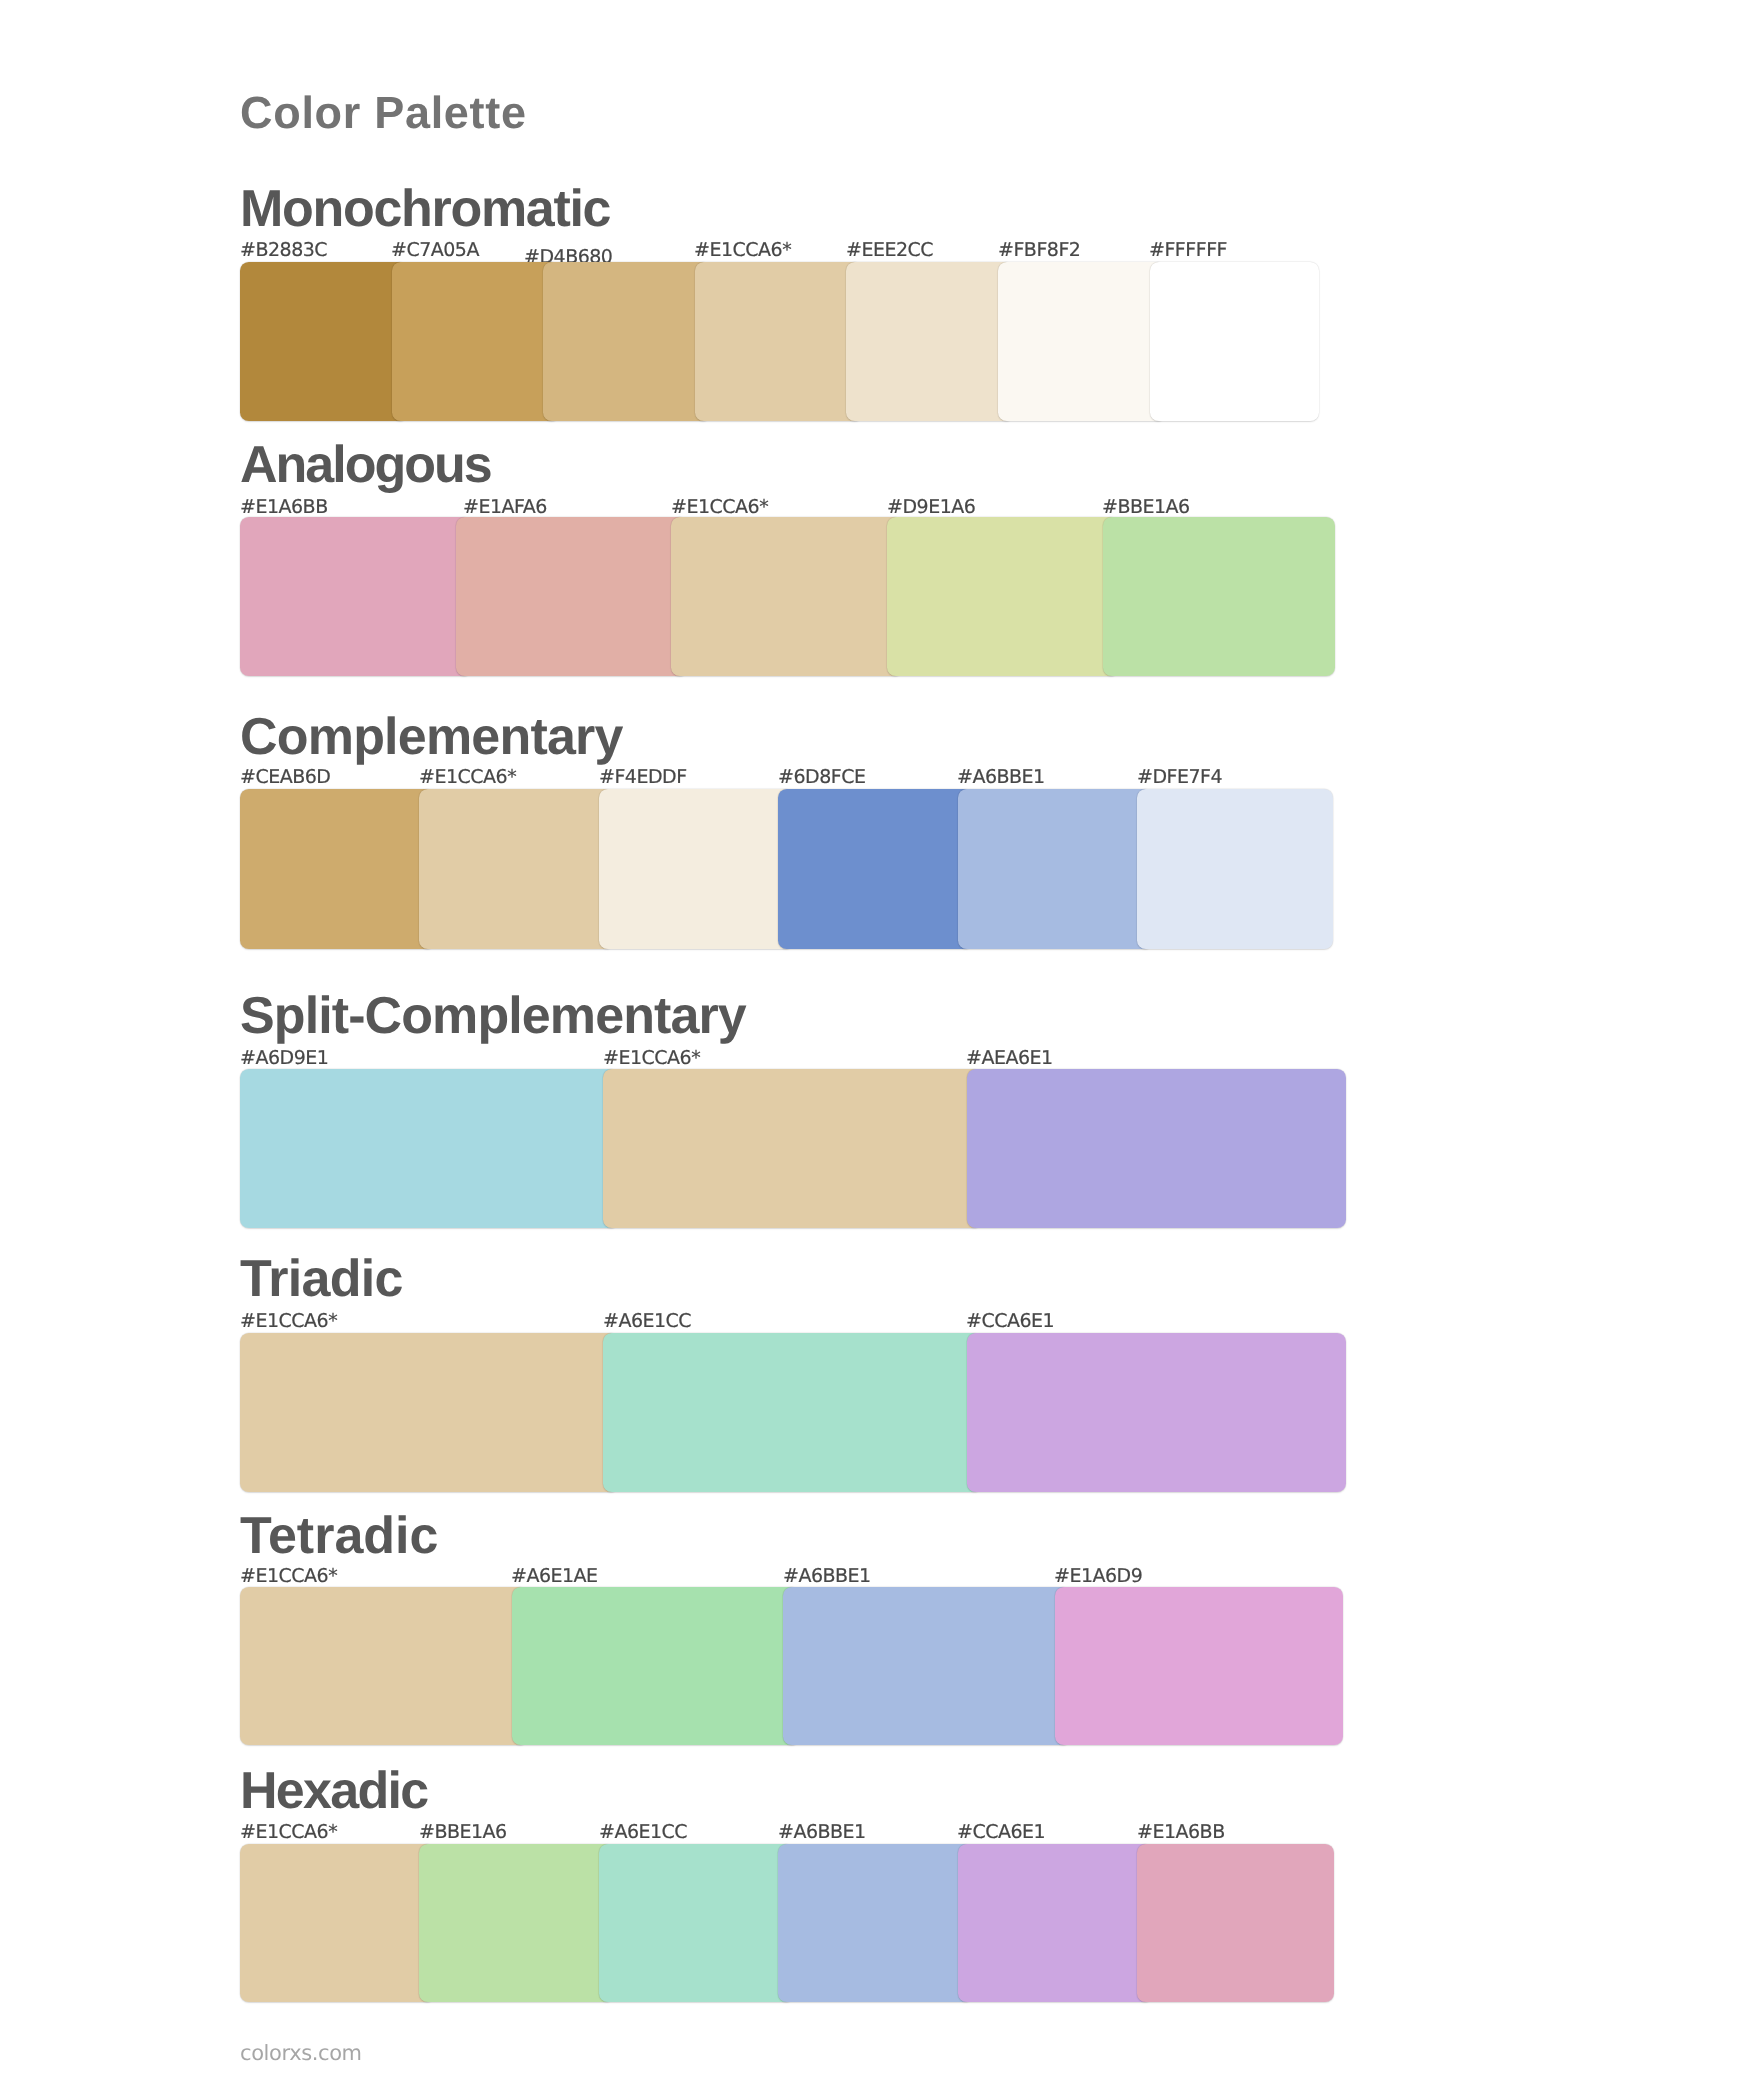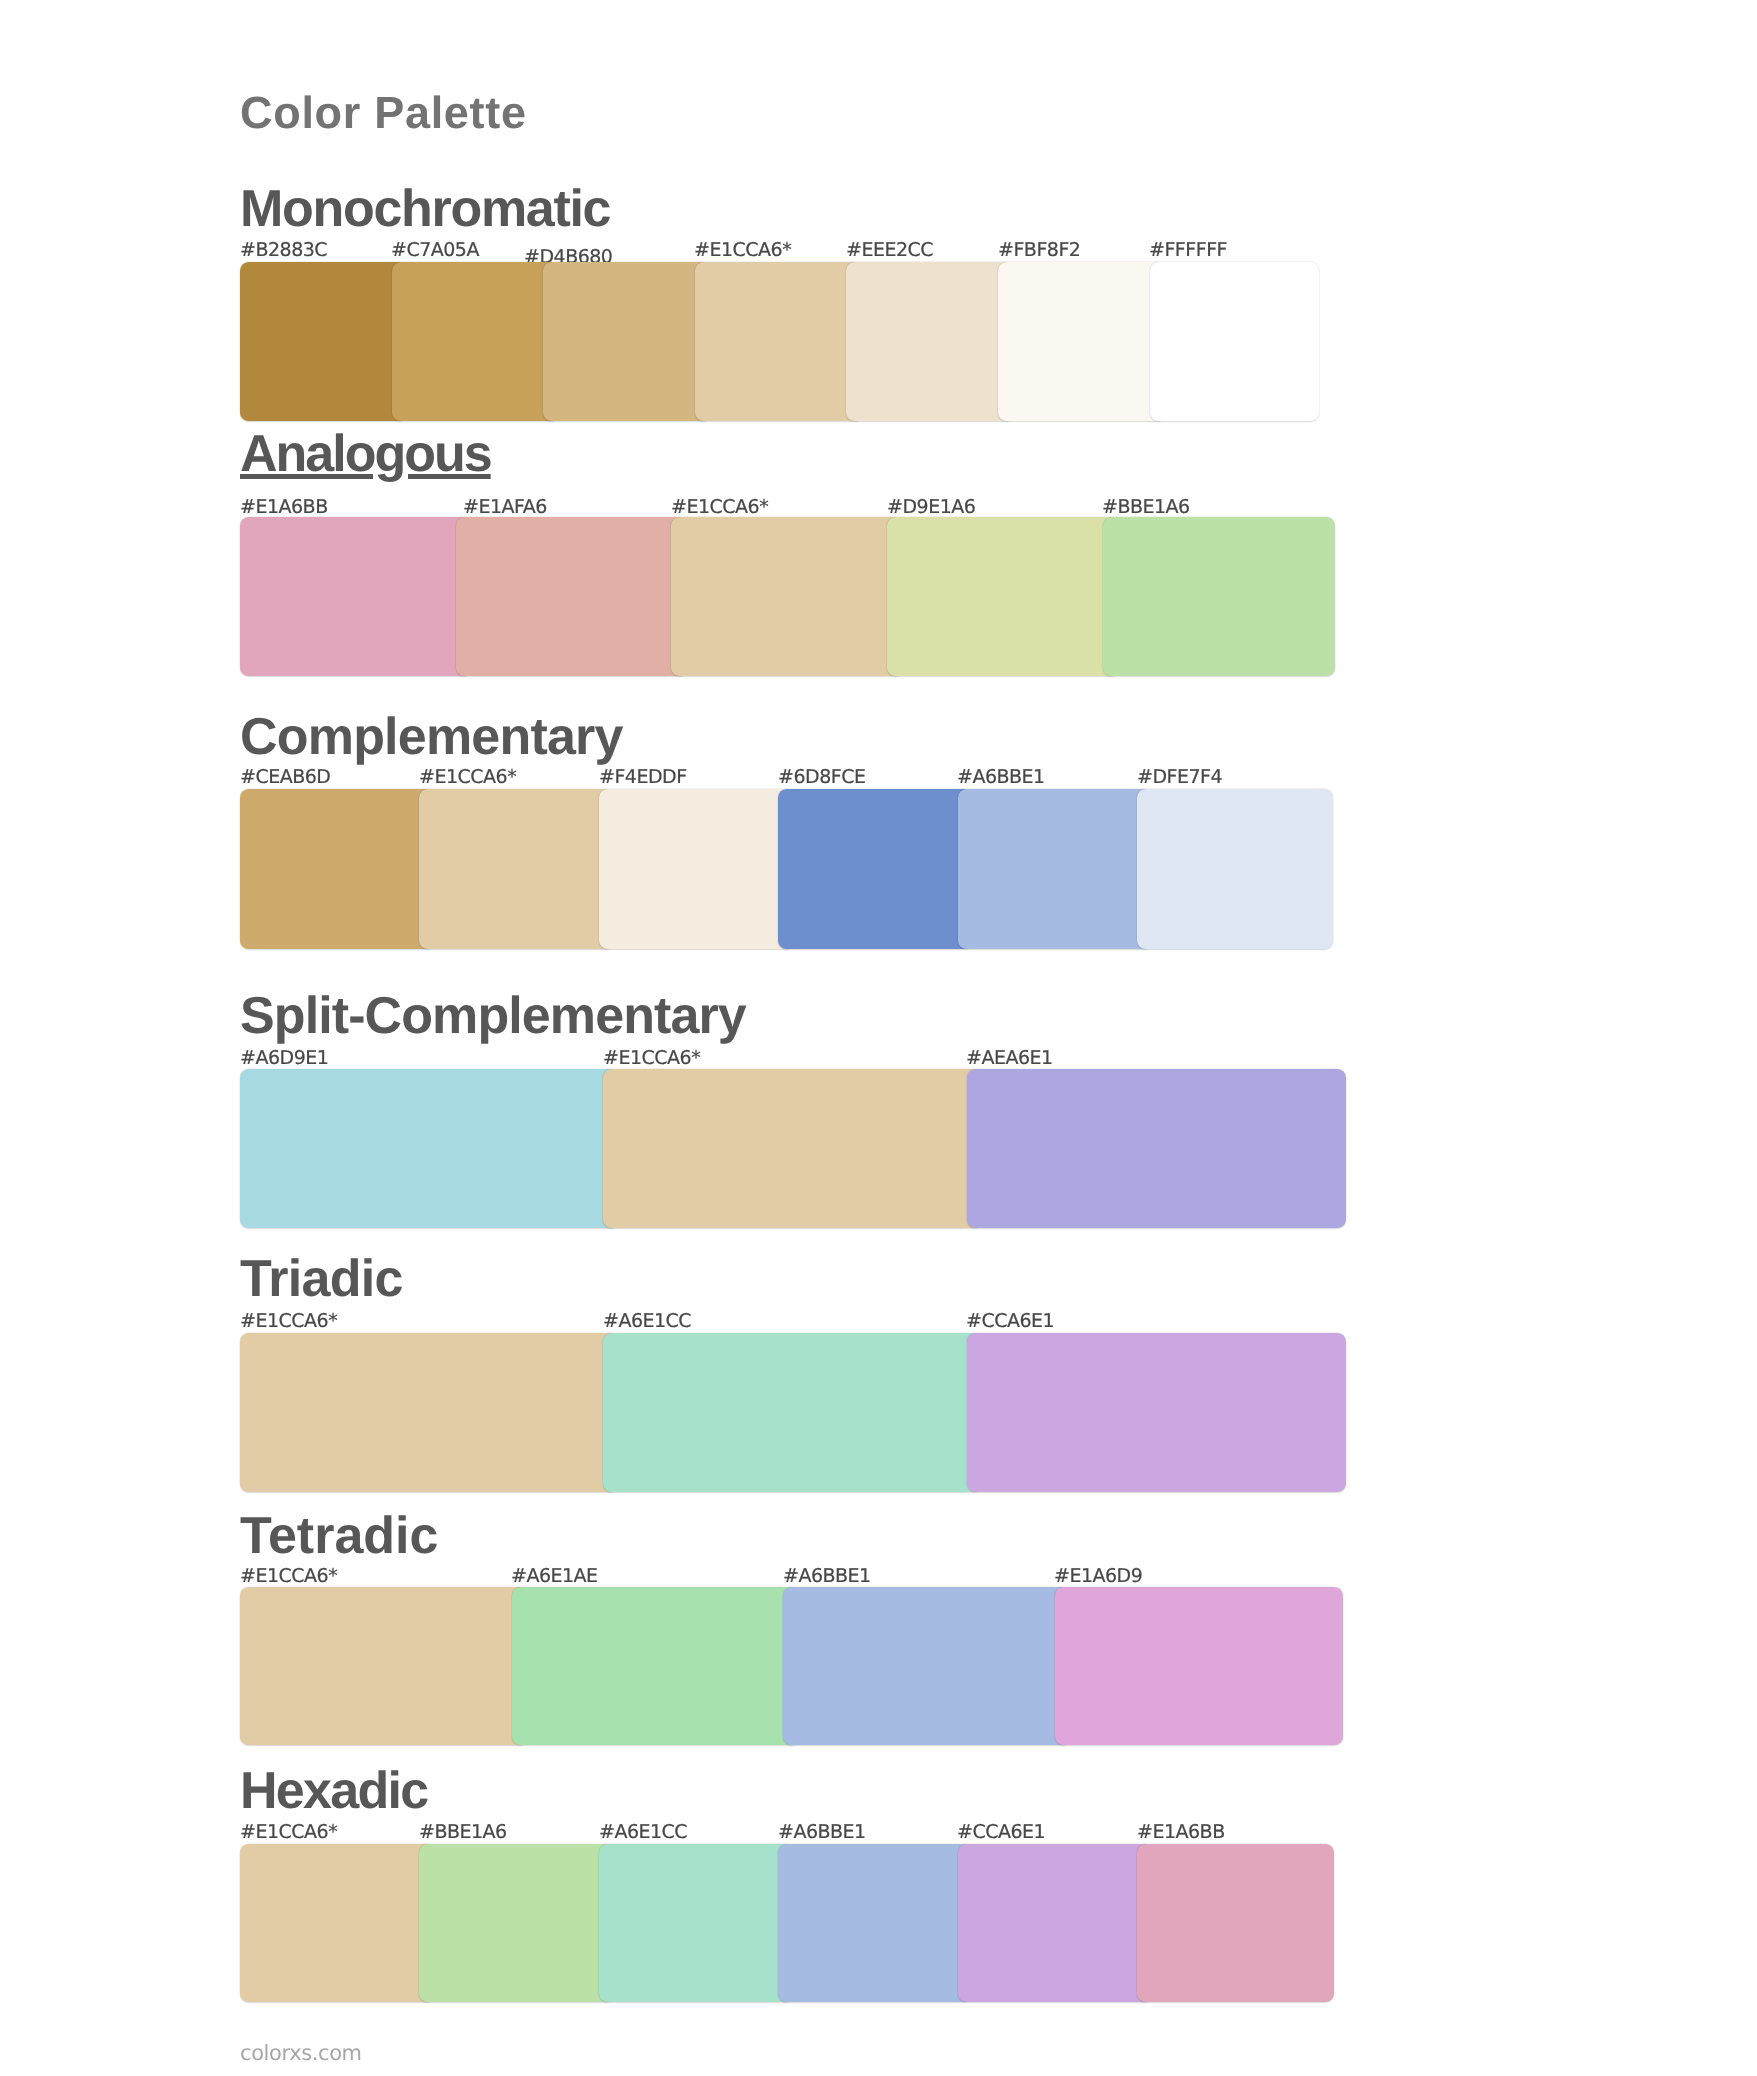--- a/index.html
+++ b/index.html
@@ -41,21 +41,21 @@
         <div class="sw" style="left: 758px; width: 168px; height: 159px; background: rgb(251, 248, 242); z-index: 15;"></div>
         <div class="sw" style="left: 910px; width: 169px; height: 159px; background: rgb(255, 255, 255); z-index: 16;"></div>
       </div>
       <div class="swatch-label" style="left: 240px; top: 241px;">#B2883C</div>
       <div class="swatch-label" style="left: 391px; top: 241px;">#C7A05A</div>
       <div class="swatch-label" style="left: 524px; top: 241px; margin-top: 7px;">#D4B680</div>
       <div class="swatch-label" style="left: 694px; top: 241px;">#E1CCA6*</div>
       <div class="swatch-label" style="left: 846px; top: 241px;">#EEE2CC</div>
       <div class="swatch-label" style="left: 998px; top: 241px;">#FBF8F2</div>
       <div class="swatch-label" style="left: 1149px; top: 241px;">#FFFFFF</div>
-      <div class="sec-title" style="left: 240px; top: 434px; letter-spacing: -2px; text-decoration: underline;">Analogous</div>
+      <div class="sec-title" style="left: 240px; top: 445px; letter-spacing: -2px;">Analogous</div>
       <div class="row" style="left: 240px; top: 517px; height: 159px; width: 1094px;">
         <div class="sw" style="left: 0px; width: 232px; height: 159px; background: rgb(225, 166, 187); z-index: 10;"></div>
         <div class="sw" style="left: 216px; width: 232px; height: 159px; background: rgb(225, 175, 166); z-index: 11;"></div>
         <div class="sw" style="left: 431px; width: 232px; height: 159px; background: rgb(225, 204, 166); z-index: 12;"></div>
         <div class="sw" style="left: 647px; width: 232px; height: 159px; background: rgb(217, 225, 166); z-index: 13;"></div>
         <div class="sw" style="left: 863px; width: 232px; height: 159px; background: rgb(187, 225, 166); z-index: 14;"></div>
       </div>
       <div class="swatch-label" style="left: 240px; top: 498px;">#E1A6BB</div>
       <div class="swatch-label" style="left: 455px; top: 498px; margin-left: 8px;">#E1AFA6</div>
       <div class="swatch-label" style="left: 671px; top: 498px;">#E1CCA6*</div>

